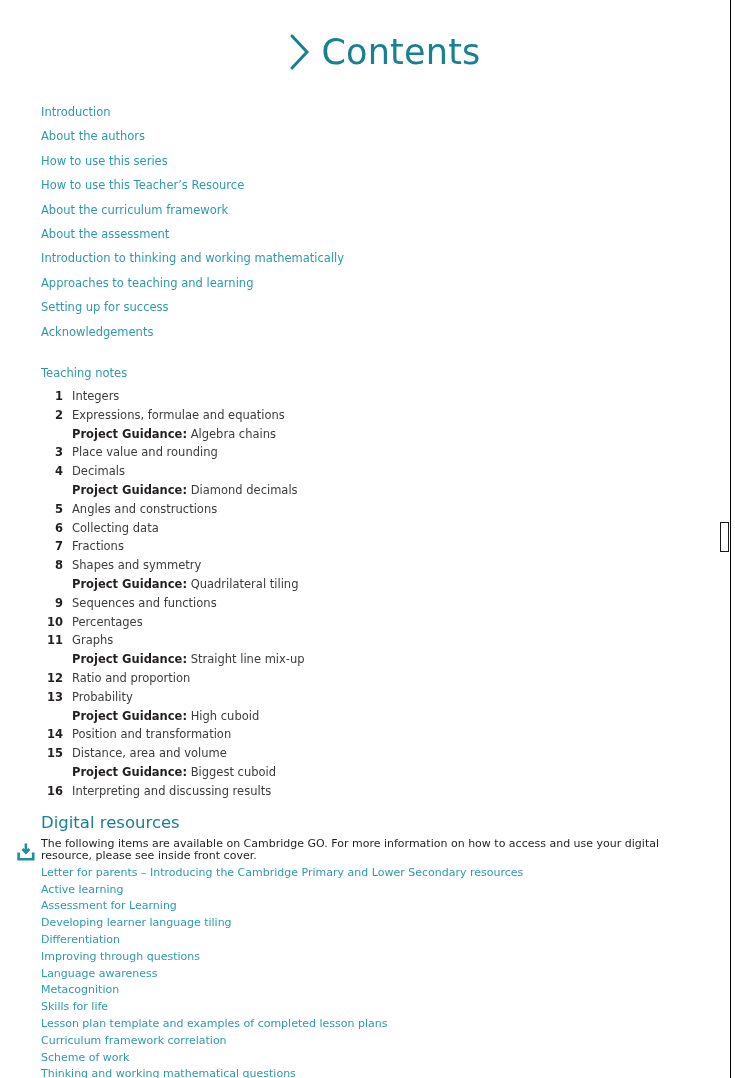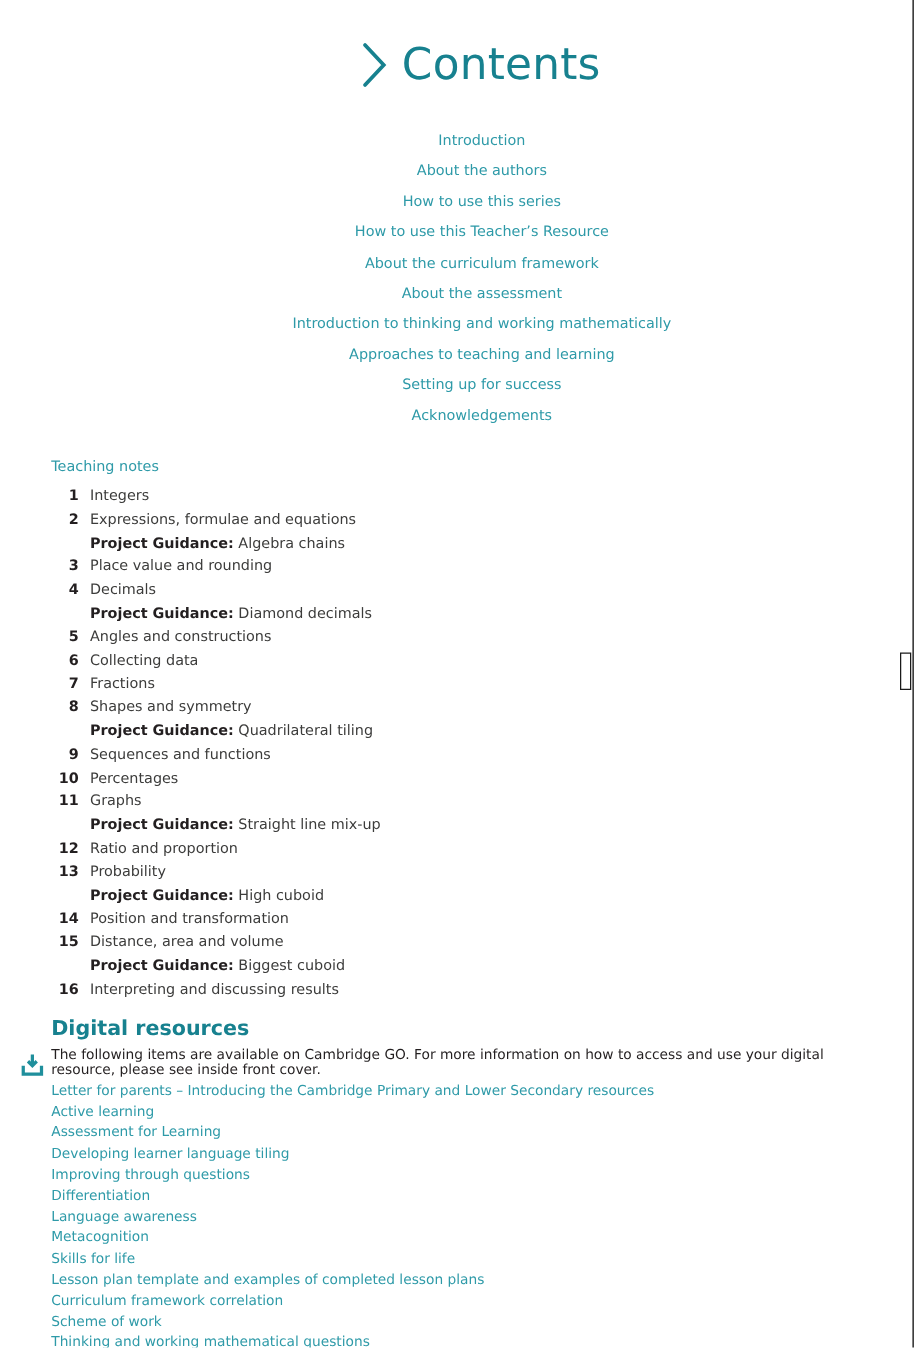--- a/index.html
+++ b/index.html
@@ -48,21 +48,20 @@
     line-height: 40px;
     font-weight: 400;
     color: #17818f;
     letter-spacing: 0.2px;
   }
 
   
   .frontmatter {
     margin-top: 20px;
     padding-left: 41px;
-    text-align: center;
   }
   .fm-link {
     display: block;
     font-size: 11.5px;
     line-height: 24.4px;
     color: #2e9aa8;
     text-decoration: none;
     white-space: nowrap;
   }
 
@@ -104,21 +103,21 @@
   }
   .pg-text { color: #3c3c3b; }
 
   
   .dr-heading {
     padding-left: 41px;
     margin-top: 11px;
     font-size: 16.5px;
     line-height: 22px;
     color: #17818f;
-    font-weight: 700;
+    font-weight: 400;
   }
   .dr-block {
     position: relative;
     padding-left: 41px;
     margin-top: 4px;
   }
   .dl-icon {
     position: absolute;
     left: 16px;
     top: 4px;
@@ -314,22 +313,22 @@
         <path d="M2.6 10.6 v6.6 h14.6 v-6.6" fill="none" stroke="#1f8f9c" stroke-width="2.6"></path>
       </svg>
     </span>
 
     <p class="dr-intro">The following items are available on Cambridge GO. For more information on how to access and use your digital resource, please see inside front cover.</p>
 
     <a class="dr-link" href="#">Letter for parents – Introducing the Cambridge Primary and Lower Secondary resources</a>
     <a class="dr-link" href="#">Active learning</a>
     <a class="dr-link" href="#">Assessment for Learning</a>
     <a class="dr-link" href="#">Developing learner language tiling</a>
+    <a class="dr-link" href="#">Differentiation</a>
     <a class="dr-link" href="#">Improving through questions</a>
-    <a class="dr-link" href="#">Differentiation</a>
     <a class="dr-link" href="#">Language awareness</a>
     <a class="dr-link" href="#">Metacognition</a>
     <a class="dr-link" href="#">Skills for life</a>
     <a class="dr-link" href="#">Lesson plan template and examples of completed lesson plans</a>
     <a class="dr-link" href="#">Curriculum framework correlation</a>
     <a class="dr-link" href="#">Scheme of work</a>
     <a class="dr-link" href="#">Thinking and working mathematical questions</a>
 
   </div>
 

